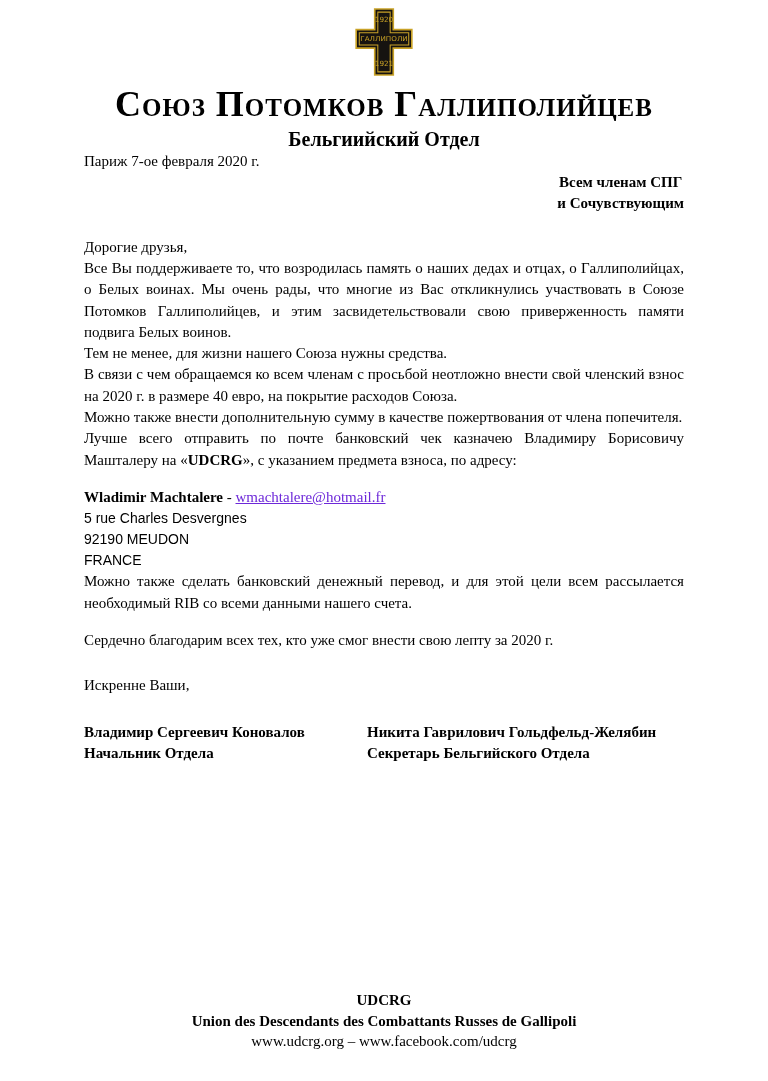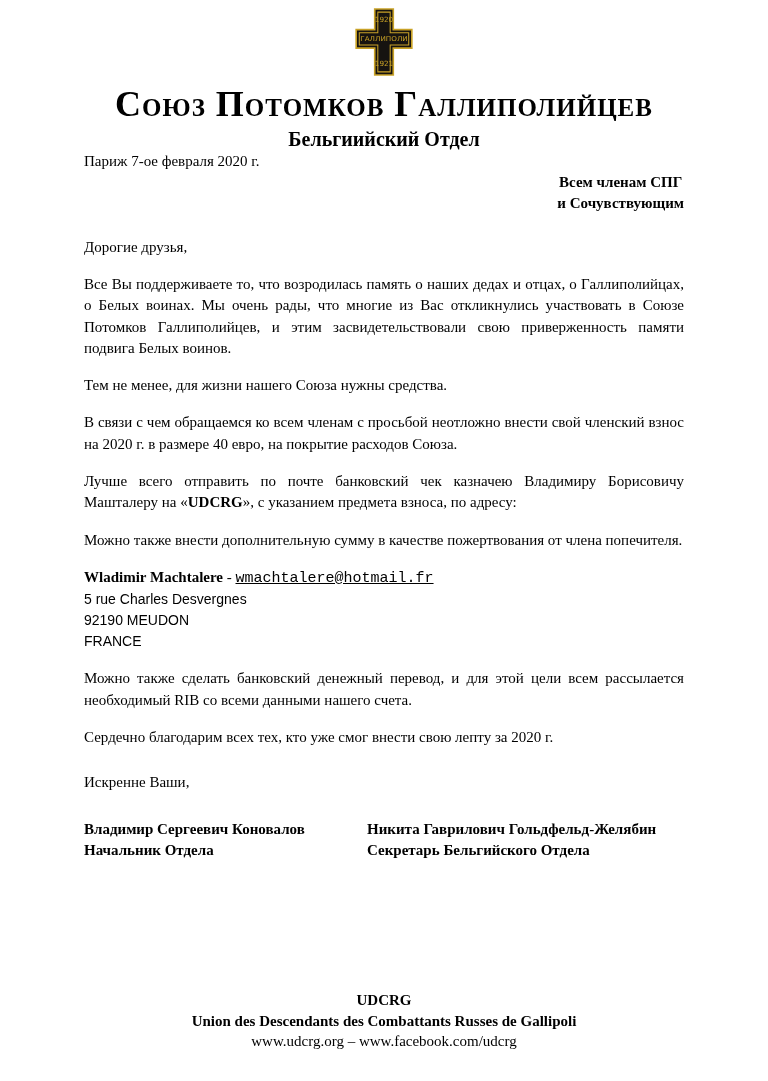--- a/index.html
+++ b/index.html
@@ -46,31 +46,30 @@
   .addressee-wrap {
     text-align: right;
   }
   .addressee {
     display: inline-block;
     text-align: center;
     font-weight: bold;
   }
   .salutation { margin-top: 22px; }
   .para {
-    margin-top: 16px;
+    margin-top: 0;
     text-align: justify;
   }
   .para-left { margin-top: 16px; }
   .address-block { margin-top: 16px; }
   .address-name { font-weight: bold; }
   .email-link {
-    color: #000000;
+    color: #6d28d9;
     text-decoration: underline;
     cursor: pointer;
-    font-family: Liberation Mono, monospace;
   }
   .address-line {
     font-family: "Liberation Sans", sans-serif;
     font-size: 14px;
     line-height: 1.5;
   }
   .signatures {
     display: flex;
     margin-top: 26px;
     font-weight: bold;
@@ -117,23 +116,23 @@
         <div>Всем членам СПГ</div>
         <div>и Сочувствующим</div>
       </div>
     </div>
 
     <div class="salutation">Дорогие друзья,</div>
 
     <p class="para">Все Вы поддерживаете то, что возродилась память о наших дедах и отцах, о Галлиполийцах, о Белых воинах. Мы очень рады, что многие из Вас откликнулись участвовать в Союзе Потомков Галлиполийцев, и этим засвидетельствовали свою приверженность памяти подвига Белых воинов.</p>
     <p class="para">Тем не менее, для жизни нашего Союза нужны средства.</p>
     <p class="para">В связи с чем обращаемся ко всем членам с просьбой неотложно внести свой членский взнос на 2020 г. в размере 40 евро, на покрытие расходов Союза.</p>
+    <p class="para">Можно также внести дополнительную сумму в качестве пожертвования от члена попечителя.</p>
+
     <p class="para"><span>Лучше всего отправить по почте банковский чек казначею Владимиру Борисовичу Машталеру на «</span><strong>UDCRG</strong><span>», с указанием предмета взноса, по адресу:</span></p>
-
-    <p class="para">Можно также внести дополнительную сумму в качестве пожертвования от члена попечителя.</p>
 
     <div class="address-block">
       <div><span class="address-name">Wladimir Machtalere</span><span> - </span><a class="email-link">wmachtalere@hotmail.fr</a></div>
       <div class="address-line">5 rue Charles Desvergnes</div>
       <div class="address-line">92190 MEUDON</div>
       <div class="address-line">FRANCE</div>
     </div>
 
     <p class="para">Можно также сделать банковский денежный перевод, и для этой цели всем рассылается необходимый RIB со всеми данными нашего счета.</p>
     <p class="para-left">Сердечно благодарим всех тех, кто уже смог внести свою лепту за 2020 г.</p>

